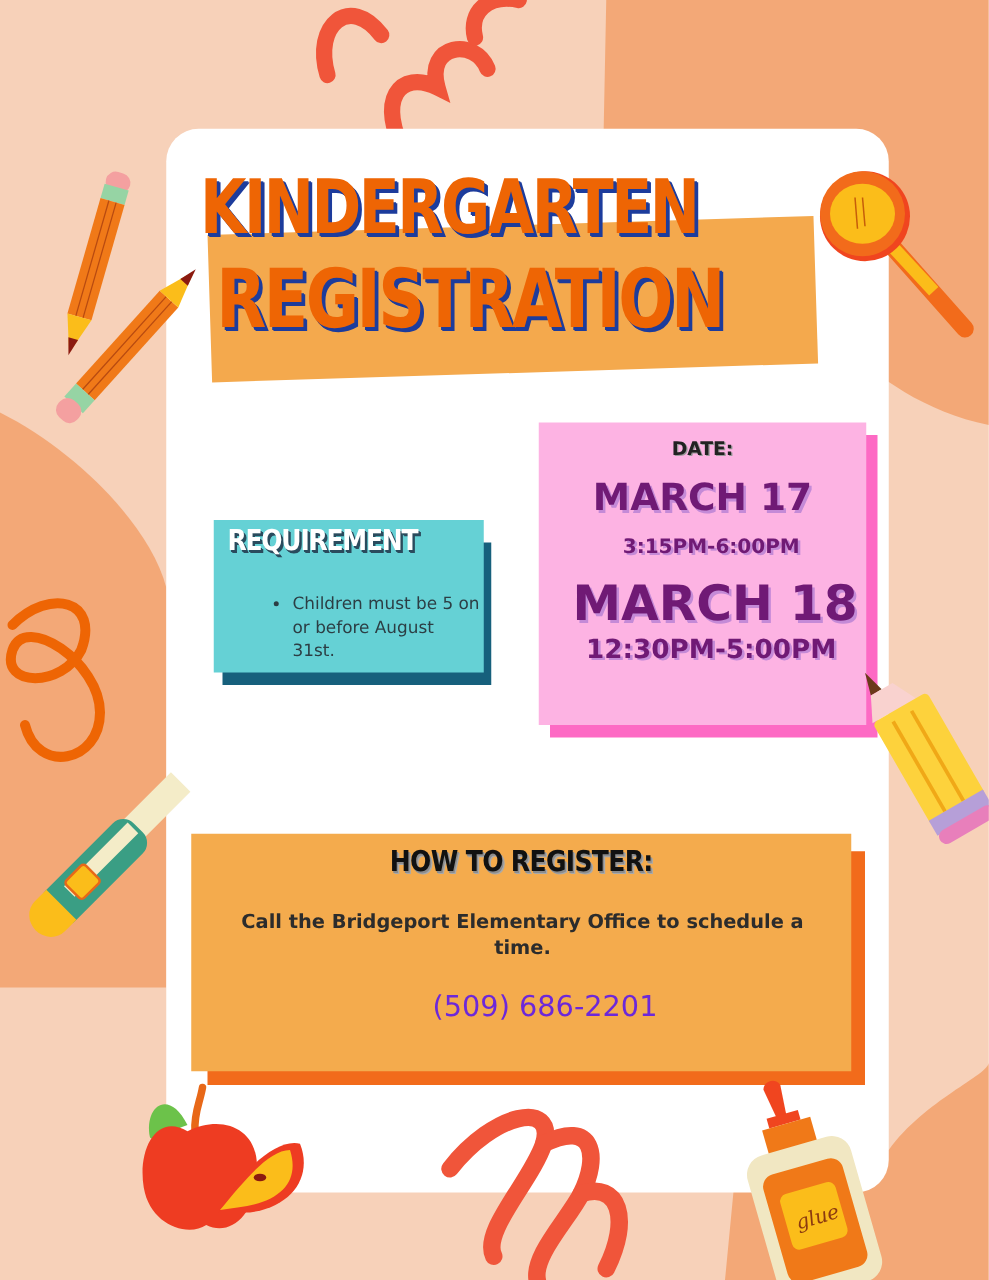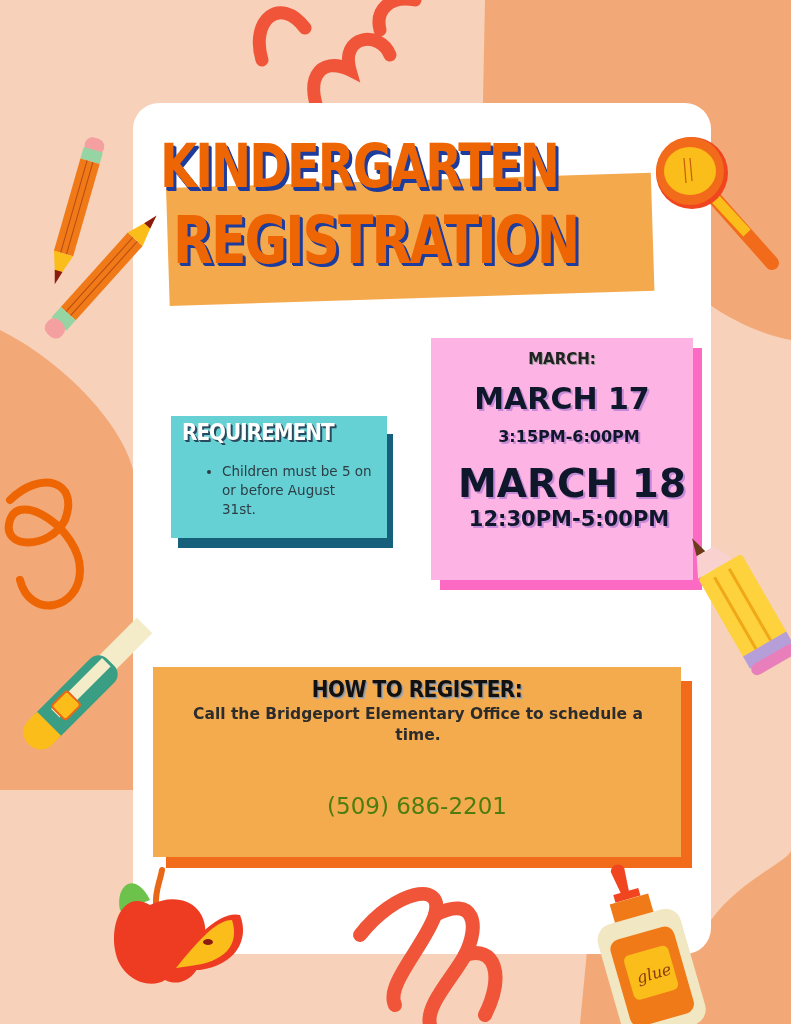--- a/index.html
+++ b/index.html
@@ -23,44 +23,44 @@
     background: #f4a94d; transform: rotate(-1.8deg); transform-origin: left top;
   }
   .req-shadow { position:absolute; left:178px; top:434px; width:215px; height:114px; background:#16607c; }
   .req-box { position:absolute; left:171px; top:416px; width:216px; height:122px; background:#65d1d5; }
   .req-title {
     position:absolute; left:182px; top:420px; color:#ffffff; font-family:"DejaVu Sans", sans-serif;
     font-weight: 900; font-size: 20px; letter-spacing:-1px; transform: scaleY(1.15);
     text-shadow: 1px 1px 0 #2a4b5d, 2px 2px 0 #2a4b5d; white-space:nowrap;
   }
   .req-list {
-    position:absolute; left:203px; top:458px; width:150px; margin:4px; padding:0 0 0 15px;
+    position:absolute; left:203px; top:458px; width:150px; margin:16px; padding:0 0 0 15px;
     font-size: 13.5px; line-height: 19px; color:#2c3e44; font-family:"DejaVu Sans", sans-serif;
   }
   .date-shadow { position:absolute; left:440px; top:348px; width:262px; height:242px; background:#fd6ac4; }
   .date-box { position:absolute; left:431px; top:338px; width:262px; height:242px; background:#fdb3e3; }
   .date-line {
-    position:absolute; left:431px; width:262px; text-align:center; color:#0f172a;
+    position:absolute; left:431px; width:262px; text-align:center; color:#701a75;
     font-family:"DejaVu Sans", sans-serif; font-weight: 900; white-space:nowrap;
     text-shadow: 2px 2px 0 #c48ad7;
   }
   .how-shadow { position:absolute; left:166px; top:681px; width:526px; height:187px; background:#f26b1b; }
   .how-box { position:absolute; left:153px; top:667px; width:528px; height:190px; background:#f4ab4d; }
   .how-title {
     position:absolute; left:153px; top:677px; width:528px; text-align:center;
     font-family:"DejaVu Sans", sans-serif; font-weight: 900; font-size: 20px; color:#111;
     text-shadow: 1px 1px 0 #8c8c8c, 2px 2px 0 #aaa; letter-spacing: -0.5px; transform: scaleY(1.15);
   }
   .how-desc {
-    position:absolute; left:173px; top:704px; width:490px; text-align:center;
+    position:absolute; left:173px; top:727px; width:490px; text-align:center;
     font-family:"DejaVu Sans", sans-serif; font-weight: bold; font-size: 15.5px; line-height: 21px; color:#2c2c2c;
   }
   .how-phone {
     position:absolute; left:153px; top:793px; width:528px; text-align:center;
-    font-family:"DejaVu Sans", sans-serif; font-size: 23px; color:#4d7c0f;
+    font-family:"DejaVu Sans", sans-serif; font-size: 23px; color:#6d28d9;padding-left:19px;
   }
   svg { position:absolute; overflow: visible; }
 </style>
 </head>
 <body>
 
 <svg width="791" height="1024" style="left:0;top:0">
   <path d="M485 0 L791 0 L791 340 C740 330 700 300 680 280 L480 250 Z" fill="#f3a877"></path>
   <path d="M0 330 C60 360 120 420 133 470 L133 790 L0 790 Z" fill="#f3a877"></path>
   <path d="M580 1024 L590 920 L711 920 C740 880 791 860 791 850 L791 1024 Z" fill="#f3a877"></path>
@@ -117,21 +117,21 @@
 
 <div class="req-shadow"></div>
 <div class="req-box"></div>
 <div class="req-title">REQUIREMENT</div>
 <ul class="req-list">
   <li>Children must be 5 on or before August 31st.</li>
 </ul>
 
 <div class="date-shadow"></div>
 <div class="date-box"></div>
-<div class="date-line" style="top:350px;font-size:15px;color:#222;text-shadow:1px 1px 0 #999;">MARCH:</div>
+<div class="date-line" style="top:350px;font-size:15px;color:#222;text-shadow:1px 1px 0 #999;">DATE:</div>
 <div class="date-line" style="top:381px;font-size:30px;">MARCH 17</div>
 <div class="date-line" style="top:427px;font-size:16px;left:438px;">3:15PM-6:00PM</div>
 <div class="date-line" style="top:461px;font-size:39px;left:441px;">MARCH 18</div>
 <div class="date-line" style="top:507px;font-size:21px;left:438px;">12:30PM-5:00PM</div>
 
 <svg width="90" height="160" style="left:705px;top:520px">
   <g transform="rotate(-30 40 80)">
     <polygon points="25,0 20,18 30,18" fill="#6b3a1a"></polygon>
     <polygon points="20,18 10,38 50,38 40,18" fill="#f9d2cf"></polygon>
     <rect x="10" y="38" width="50" height="95" rx="4" fill="#fdd23c"></rect>

